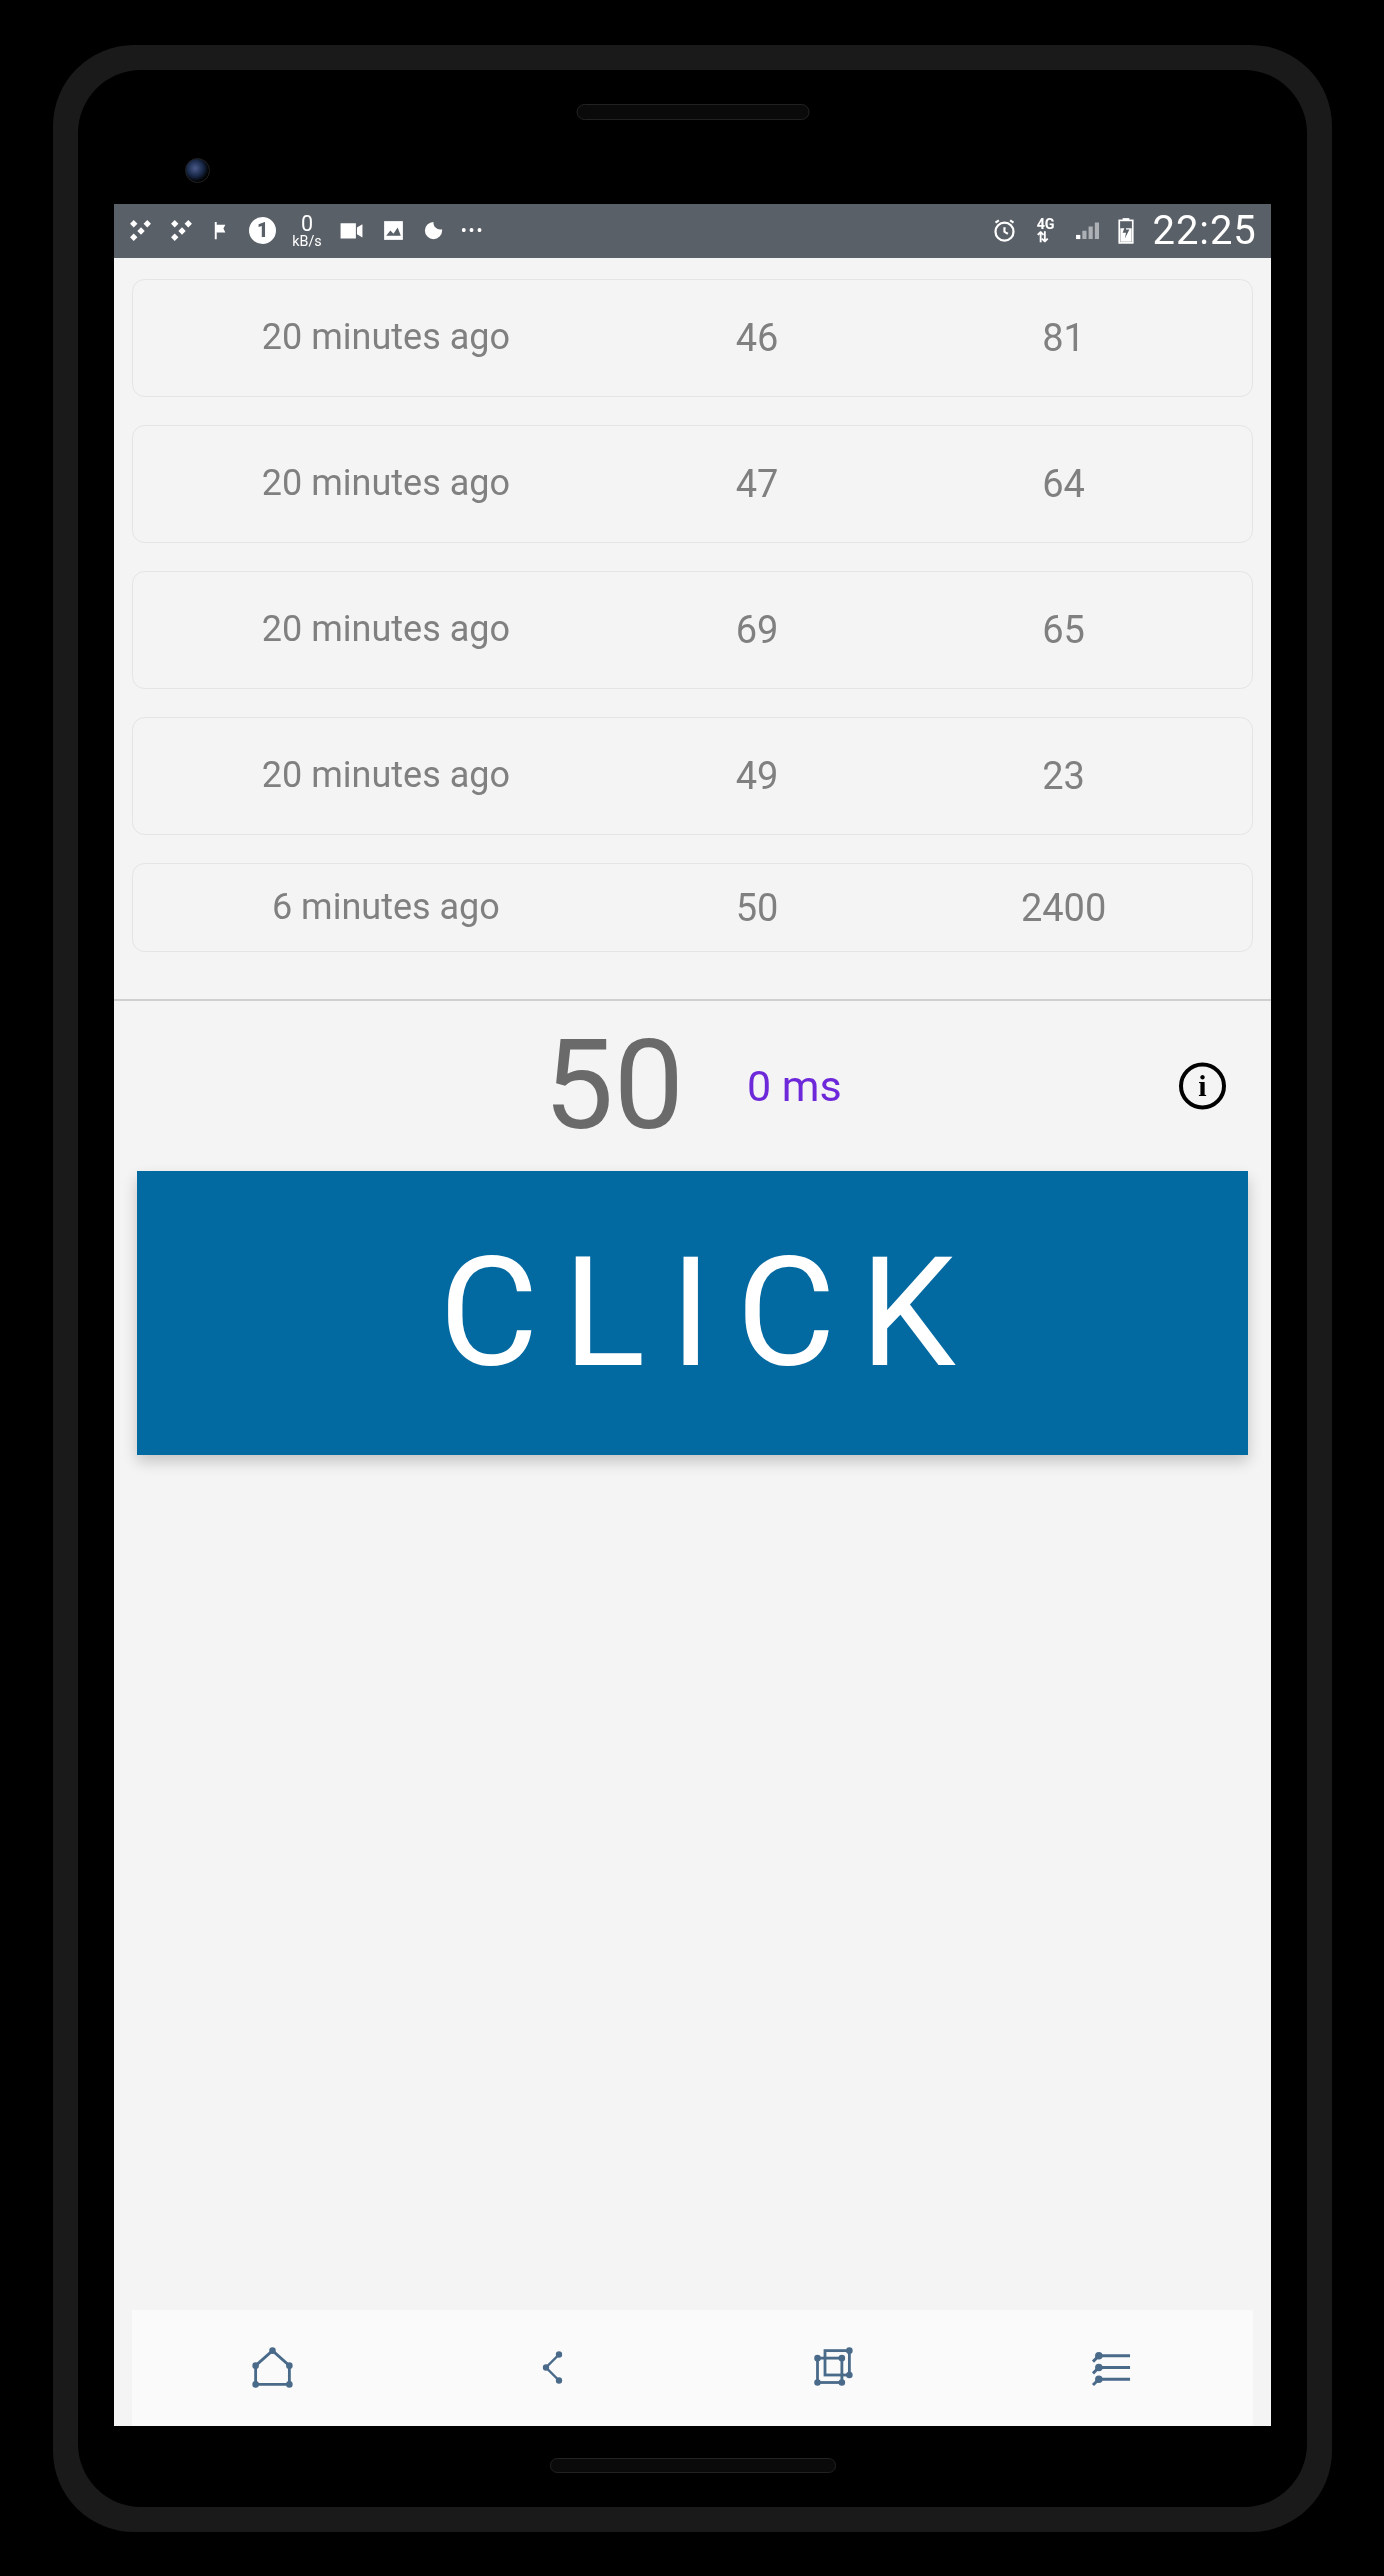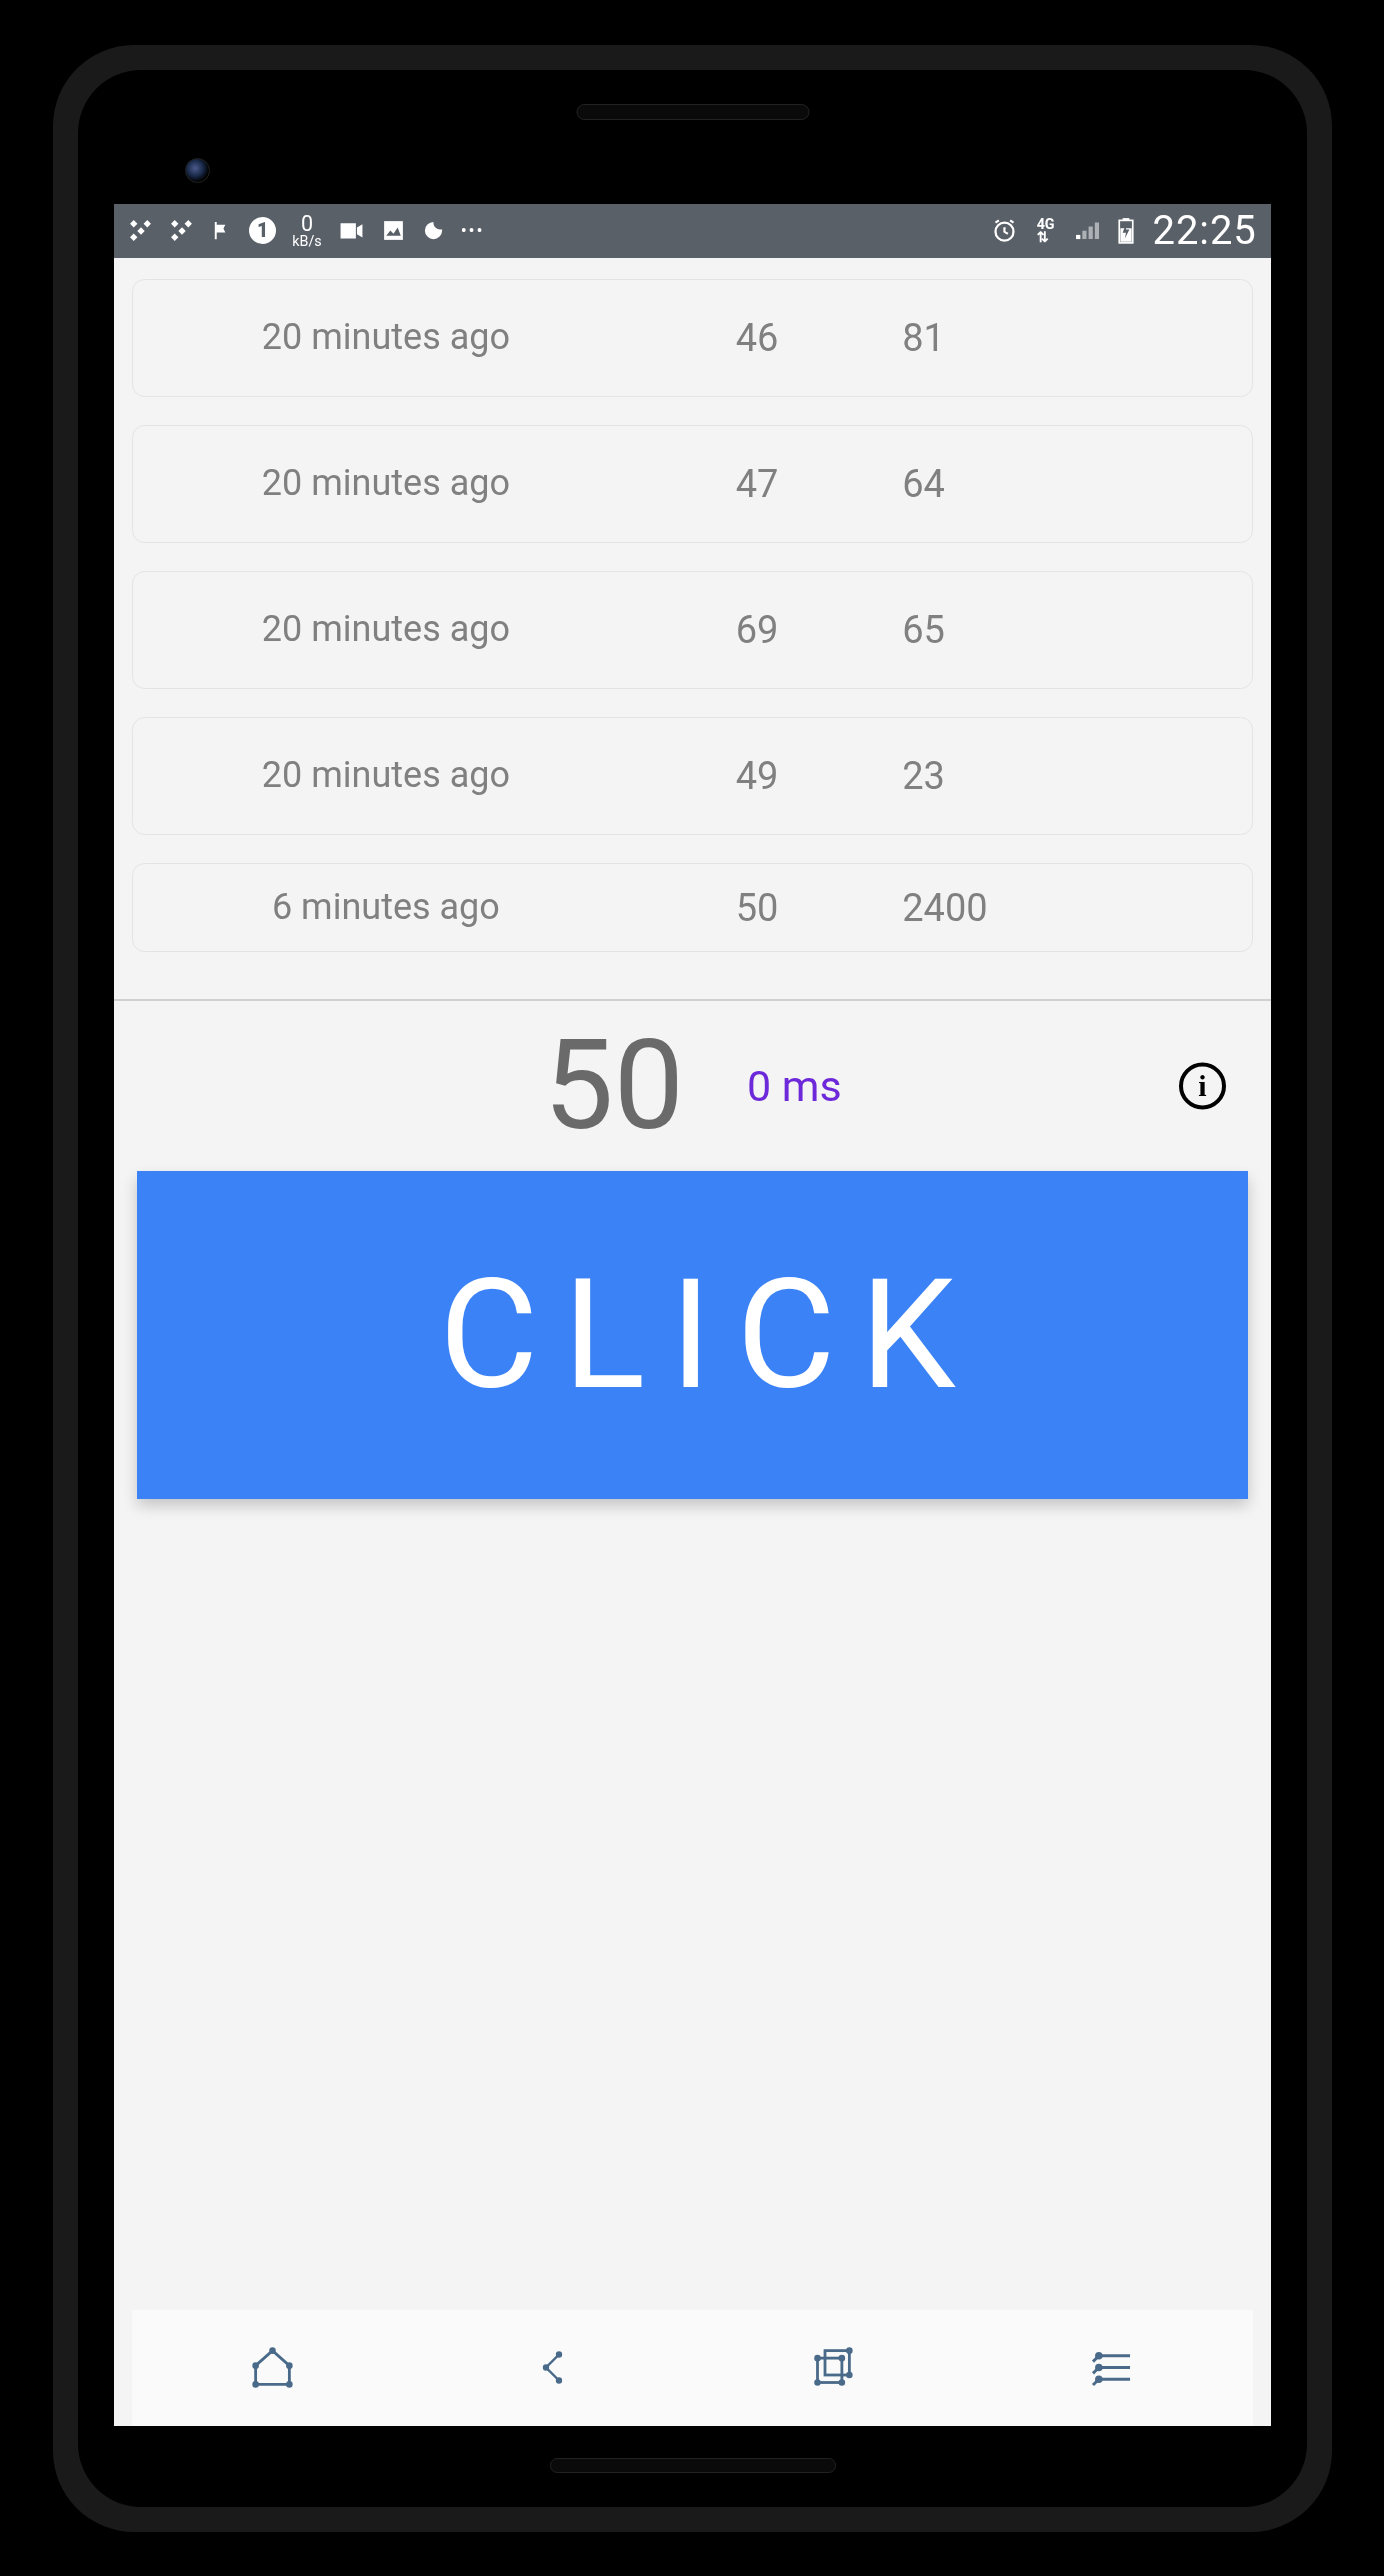--- a/index.html
+++ b/index.html
@@ -118,21 +118,21 @@
   .card-val1 {
     flex: 0.9;
     color: #808080;
     font-size: 38px;
     text-align: center;
   }
   .card-val2 {
     flex: 1;
     color: #808080;
     font-size: 38px;
-    text-align: left;
+    text-align: center;
   }
   .divider {
     height: 1.8px;
     background: #d0d0d0;
     margin: 47px -18px 0 -18px;
   }
   .big-row {
     display: flex;
     align-items: center;
     justify-content: center;
@@ -174,22 +174,22 @@
     background: #fff;
     padding: 27px 34px;
     border-radius: 7.2px;
     box-shadow: 0 5.4px 18px rgba(0,0,0,0.15);
     color: #5a5a5a;
     font-size: 34px;
     z-index: 10;
   }
   .click-button {
     margin: 0 5.4px;
-    height: 328px;
-    background: #3b82f6;
+    height: 284px;
+    background: #0369a1;
     color: #fff;
     font-size: 152px;
     font-weight: 400;
     letter-spacing: 25px;
     display: flex;
     align-items: center;
     justify-content: center;
     cursor: pointer;
     box-shadow: 0 7.2px 14.3px rgba(0,0,0,0.2);
     padding-left: 35px;

